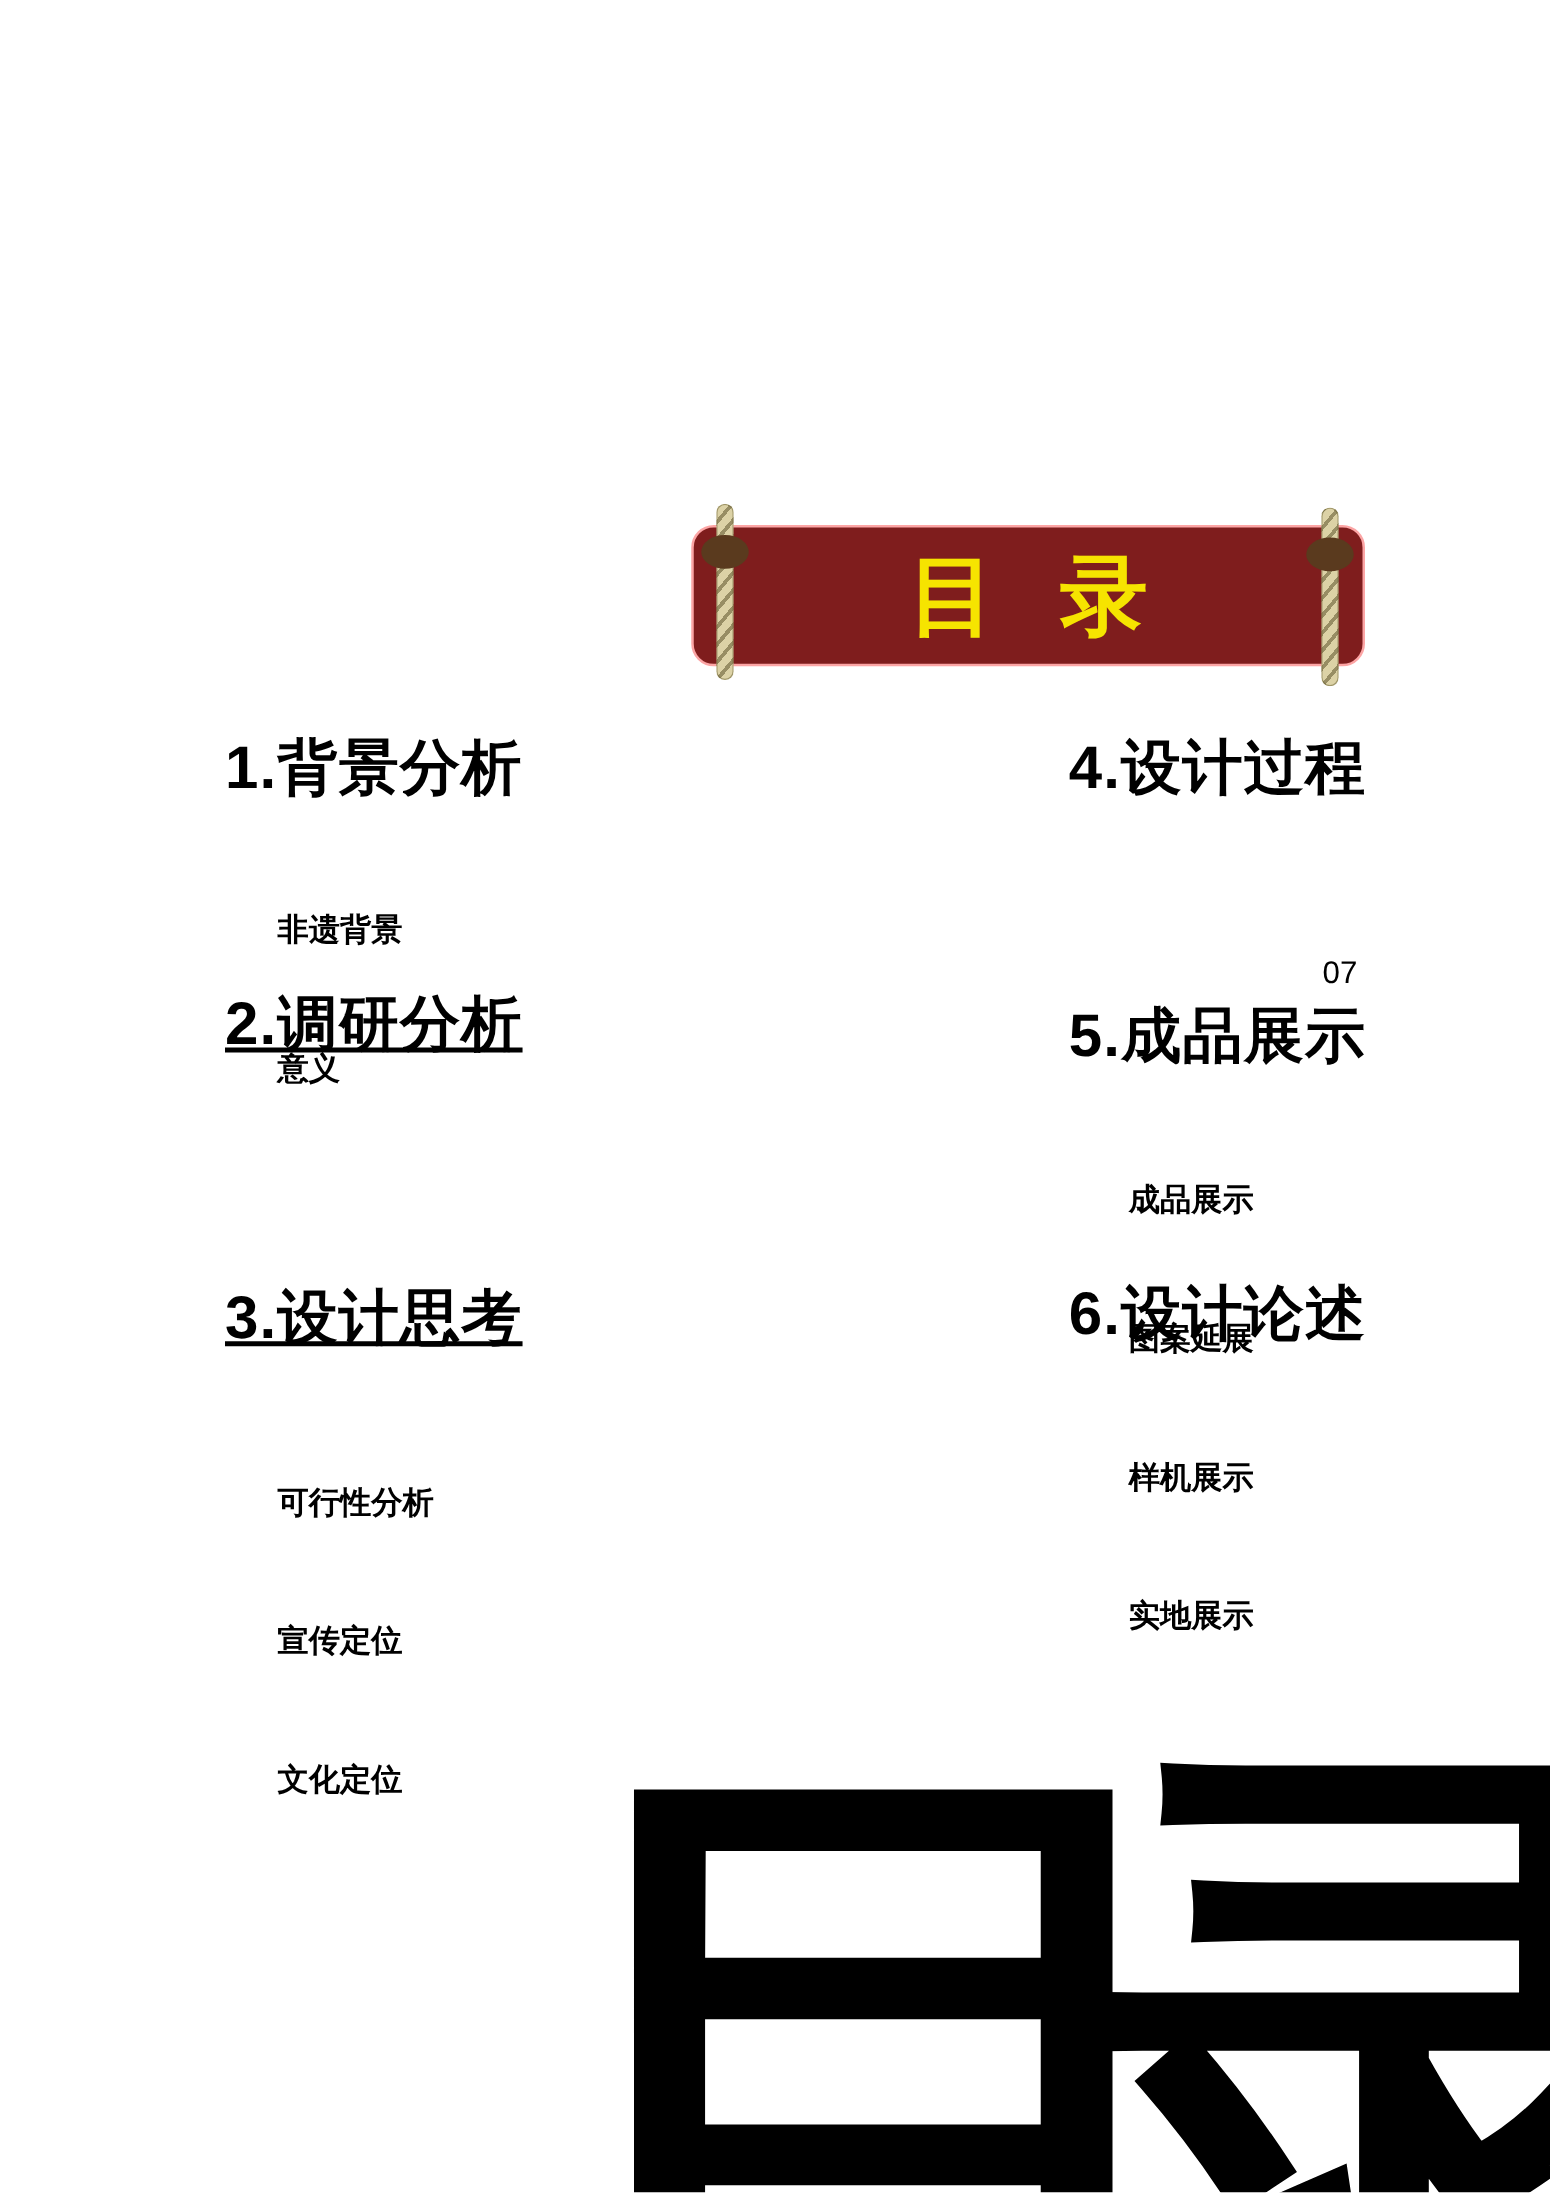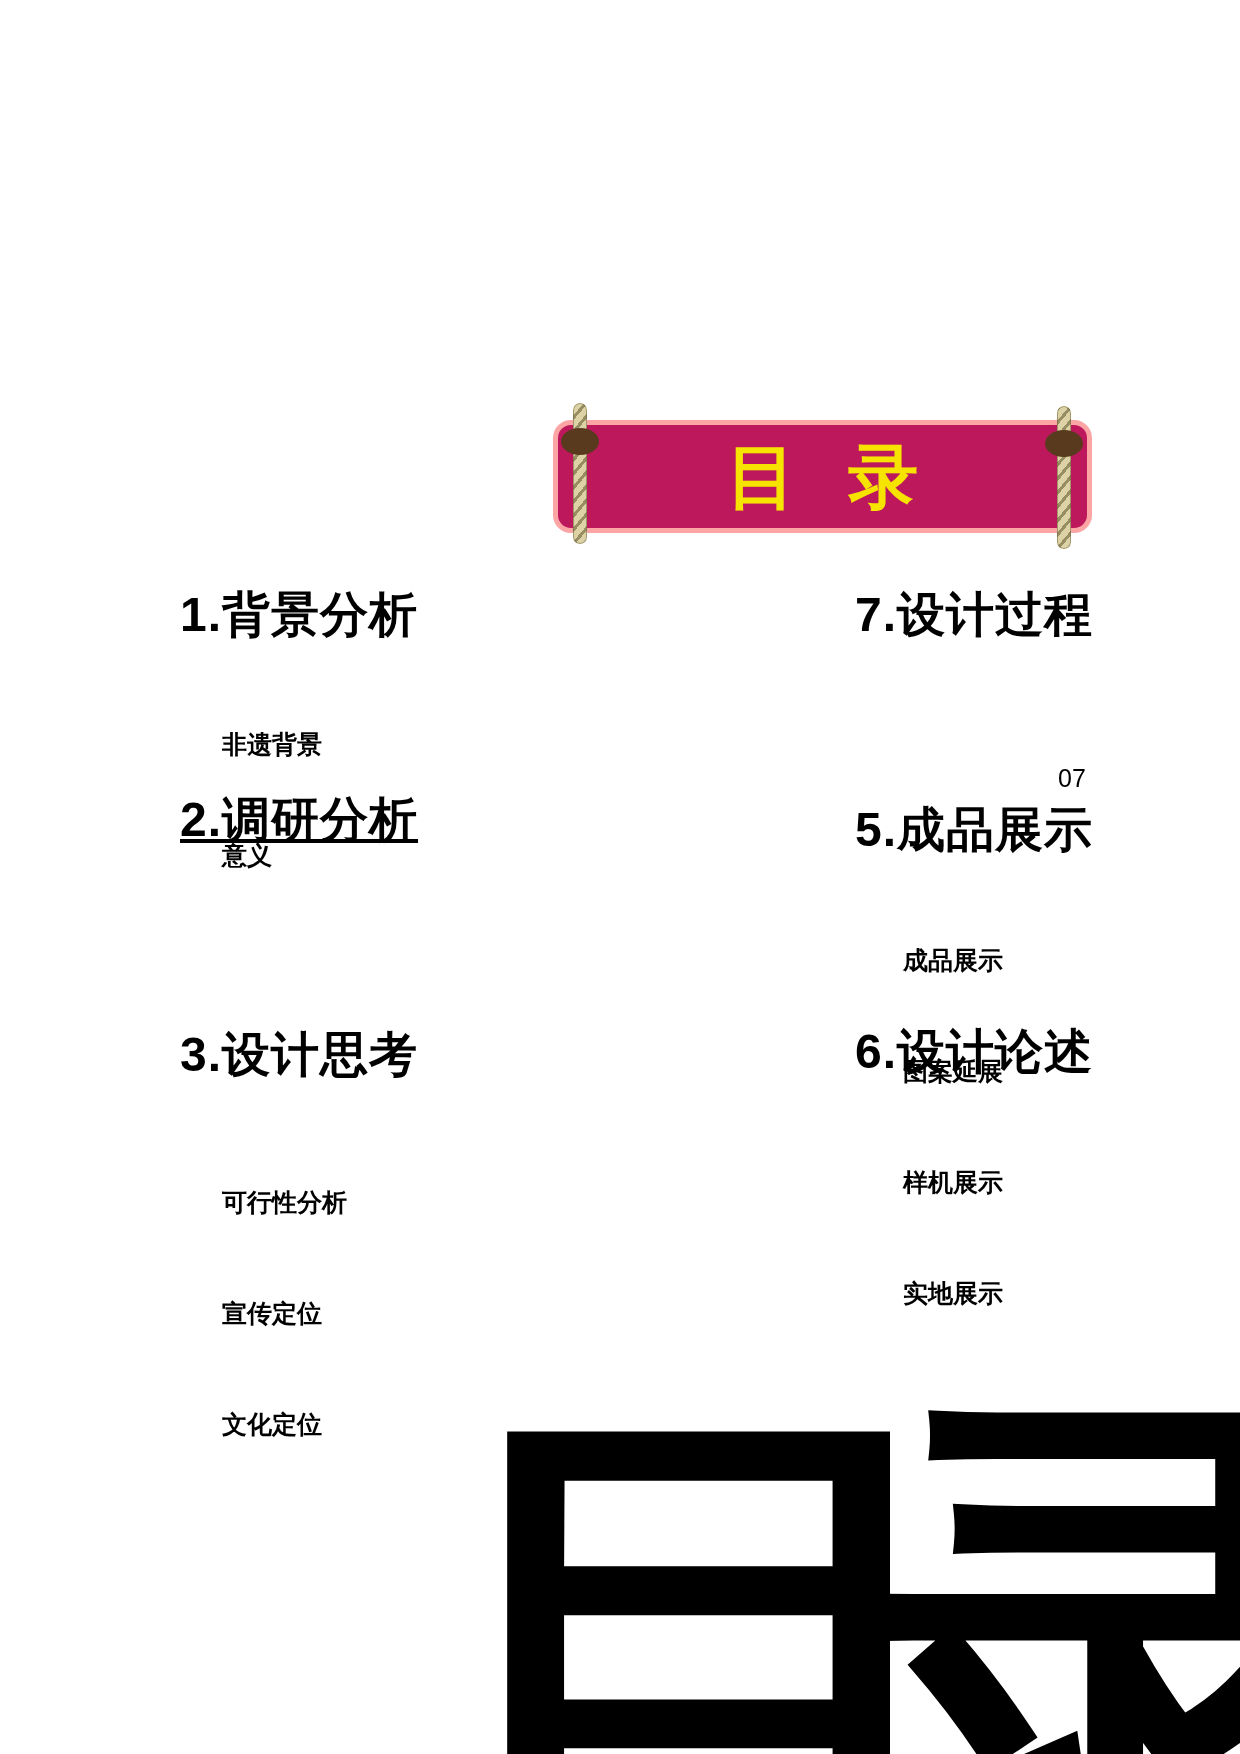--- a/index.html
+++ b/index.html
@@ -7,22 +7,22 @@
     position:relative; width:1240px; height:1754px;
     background:#ffffff; overflow:hidden;
     font-family:"Liberation Sans", sans-serif;
     color:#000;
   }
 
   
   .banner {
     position:absolute; left:553px; top:420px; width:539px; height:113px;
     box-sizing:border-box;
-    background:#be185d;
-    border:5px solid #fca5a5;
+    background:#7f1d1d;
+    border:2px solid #fca5a5;
     border-radius:18px;
     display:flex; align-items:center; justify-content:center;
   }
   .banner-title {
     font-size:70px; font-weight:900; line-height:1;
     color:#F6E400; letter-spacing:16px; padding-left:16px;
     white-space:pre;
   }
   .rope {
     position:absolute; width:14px;
@@ -41,21 +41,21 @@
   .knot-left  { left:561px;  top:428px; }
   .knot-right { left:1045px; top:430px; }
 
   
   .toc-heading {
     position:absolute; font-size:48px; font-weight:900; line-height:1;
     white-space:nowrap; letter-spacing:1px;
   }
   .h1 { left:180px; top:591px;  }
   .h2 { left:180px; top:796px;text-decoration:underline;  }
-  .h3 { left:180px; top:1031px; }
+  .h3 { left:180px; top:1031px;text-decoration:underline; }
   .h4 { left:855px; top:591px;  }
   .h5 { left:855px; top:806px;  }
   .h6 { left:855px; top:1028px; }
 
   .toc-list {
     position:absolute; font-size:25px; line-height:37px;
     white-space:pre; font-weight:700;
   }
   .l1 { left:222px; top:652px;  }
   .l2 { left:222px; top:862px;  }
@@ -97,21 +97,21 @@
 
   <div class="toc-heading h2">2.调研分析</div>
 
   <div class="toc-heading h3">3.设计思考</div>
   <div class="toc-list l3">
     <div>可行性分析</div>
     <div>宣传定位</div>
     <div>文化定位</div>
   </div>
 
-  <div class="toc-heading h4">7.设计过程</div>
+  <div class="toc-heading h4">4.设计过程</div>
 
   <div class="page-number">07</div>
 
   <div class="toc-heading h5">5.成品展示</div>
   <div class="toc-list l5">
     <div>成品展示</div>
     <div>图案延展</div>
     <div>样机展示</div>
     <div>实地展示</div>
   </div>

